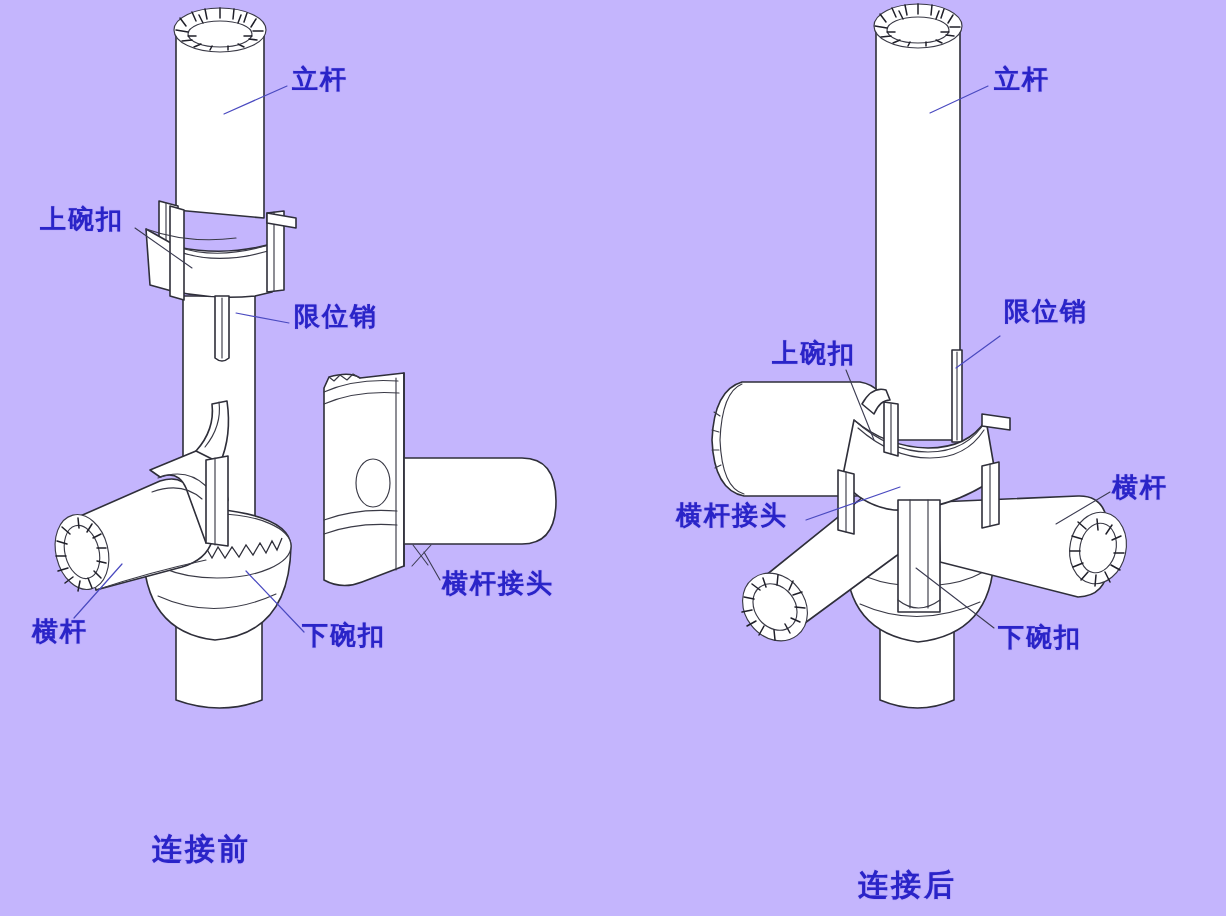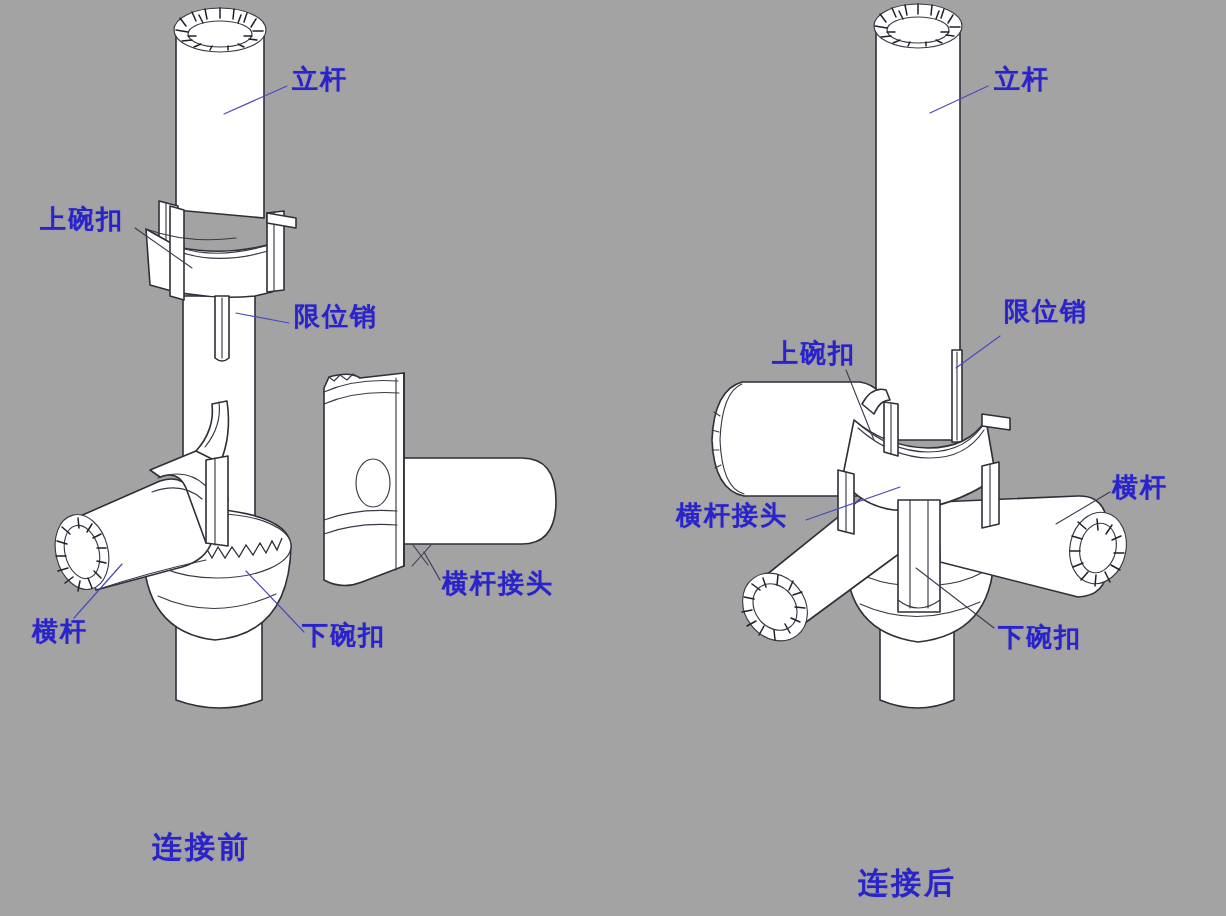--- a/index.html
+++ b/index.html
@@ -8,21 +8,21 @@
     padding: 0;
     background: #ffffff;
   }
   body {
     font-family: "DejaVu Sans", "Liberation Sans", sans-serif;
   }
   #stage {
     position: relative;
     width: 1226px;
     height: 916px;
-    background: #a3a3a3;
+    background: #c4b5fd;
     overflow: hidden;
   }
   #stage svg.figure {
     position: absolute;
     top: 0;
     left: 0;
     width: 1226px;
     height: 916px;
   }
   .lbl {
@@ -32,21 +32,21 @@
     font-weight: 700;
     font-size: 26px;
     letter-spacing: 2px;
     white-space: nowrap;
     text-shadow: 0 0 1px rgba(60,50,210,0.55);
     line-height: 1;
   }
   .caption {
     position: absolute;
     color: #2a24c8;
-    font-family: Liberation Mono, monospace;
+    font-family: Liberation Sans, sans-serif;
     font-weight: 700;
     font-size: 30px;
     letter-spacing: 3px;
     white-space: nowrap;
     text-shadow: 0 0 1px rgba(60,50,210,0.55);
     line-height: 1;
   }
   
   .ink {
     fill: none;

